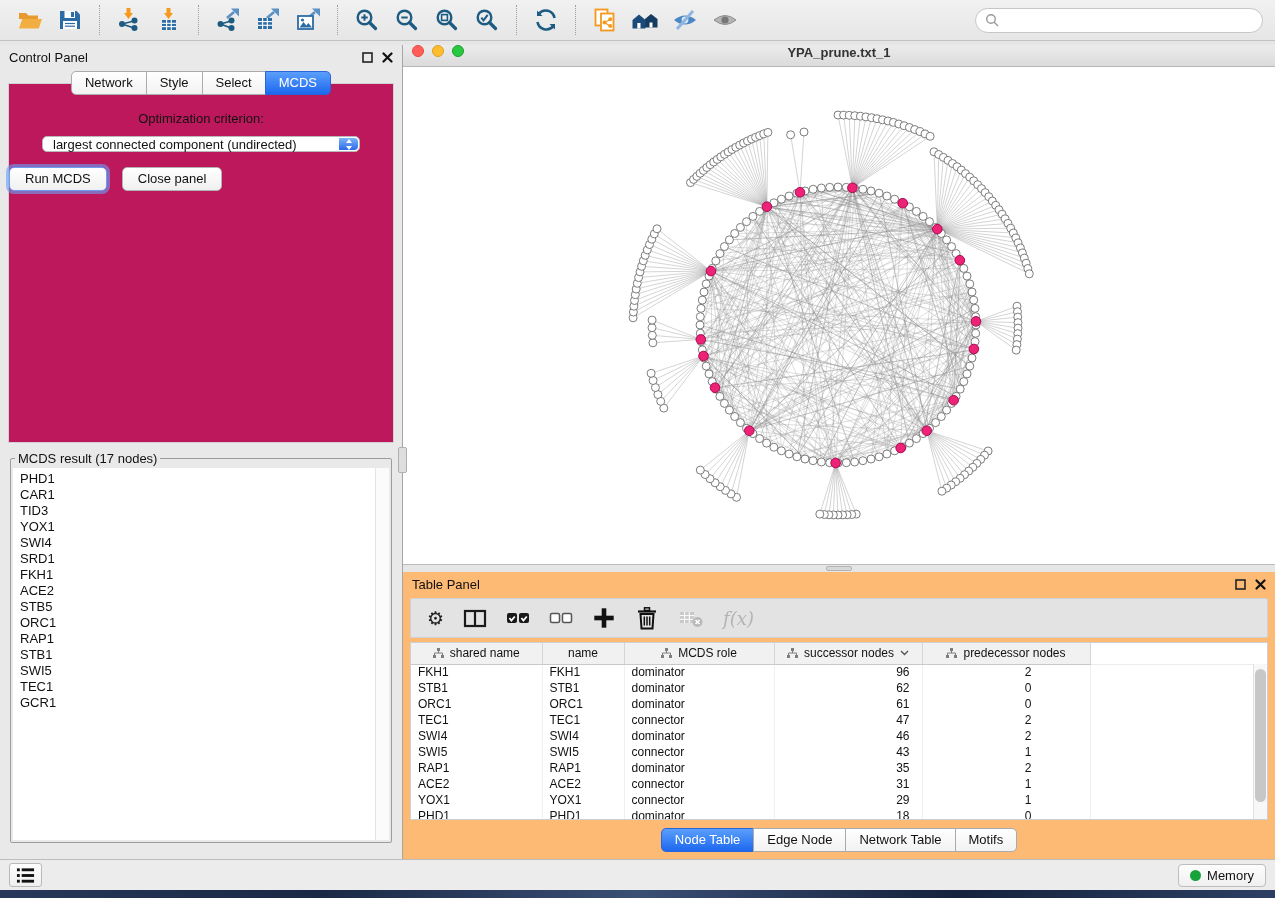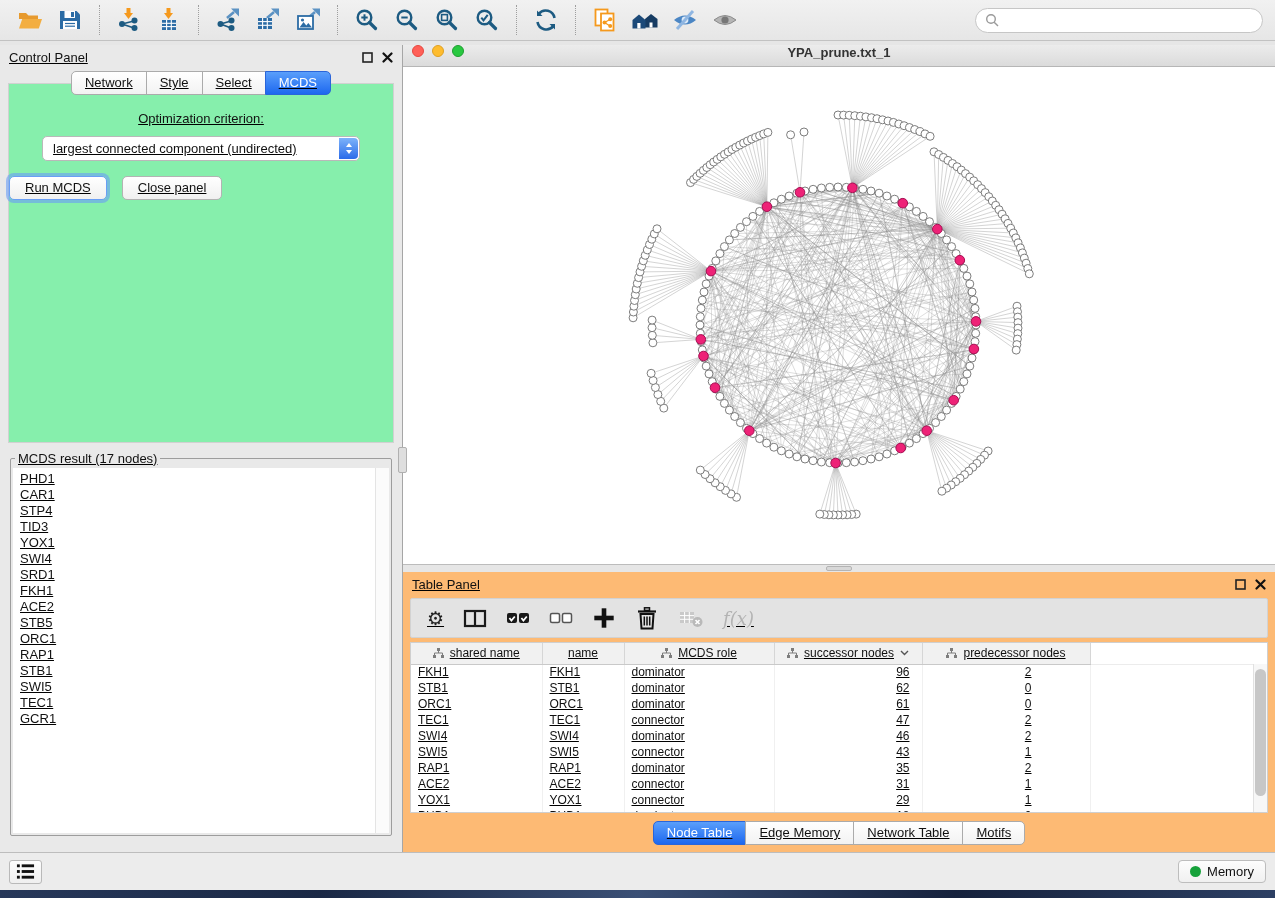--- a/index.html
+++ b/index.html
@@ -7,35 +7,35 @@
   .app { width:1275px; height:898px; background:#e6e6e6; display:flex; flex-direction:column; overflow:hidden; position:relative; }
 
   
   .toolbar { height:41px; flex:0 0 auto; background:linear-gradient(#f1f1f1,#e6e6e6); border-bottom:1px solid #c2c2c2; display:flex; align-items:center; padding:0 12px; gap:4px; }
   .tb-btn { width:36px; height:32px; display:flex; align-items:center; justify-content:center; border-radius:4px; cursor:default; }
   .tb-sep { width:1px; height:30px; border-left:1px dotted #9e9e9e; margin:0 7px; }
   .search-box { margin-left:auto; width:288px; height:25px; background:#fff; border:1px solid #c6c6c6; border-radius:13px; display:flex; align-items:center; padding:0 9px; gap:6px; }
   .search-input { border:none; outline:none; flex:1; font-size:13px; background:transparent; font-family:inherit; }
 
   
-  .workspace { flex:1; display:flex; padding-top:4px; min-height:0;text-decoration:underline; }
+  .workspace { flex:1; display:flex; padding-top:4px; min-height:0; }
 
   
   .control-panel { width:403px; flex:0 0 auto; background:#e9e9e9; border-right:1px solid #a6a6a6; display:flex; flex-direction:column; position:relative; }
   .panel-header { height:24px; display:flex; align-items:center; padding:0 9px; flex:0 0 auto; }
   .panel-title { font-size:13px; color:#111; }
   .panel-btns { margin-left:auto; display:flex; gap:9px; align-items:center; }
   .seg-tabs { display:flex; justify-content:center; margin-top:2px; position:relative; z-index:2; }
   .seg-tab { font-size:13px; color:#111; background:linear-gradient(#ffffff,#f2f2f2); border:1px solid #ababab; margin-left:-1px; padding:3px 13px 4px; white-space:nowrap; }
   .seg-tab:first-child { border-radius:5px 0 0 5px; margin-left:0; }
   .seg-tab:last-child { border-radius:0 5px 5px 0; }
   .seg-tab.active { background:linear-gradient(#5a9ffb,#1d68ef); color:#fff; border-color:#2a65d9; }
-  .cp-content { margin:-12px 8px 0; padding-top:27px; height:360px; background:#86efac; border:1px solid #d1d1d1; text-align:center; flex:0 0 auto; }
+  .cp-content { margin:-12px 8px 0; padding-top:27px; height:360px; background:#be185d; border:1px solid #d1d1d1; text-align:center; flex:0 0 auto; }
   .opt-label { font-size:13px; color:#111; }
-  .dropdown { width:318px; height:25px; margin:10px auto 0; background:#fff; border:1px solid #b9b9b9; border-radius:5px; position:relative; display:flex; align-items:center; }
+  .dropdown { width:318px; height:16px; margin:10px auto 0; background:#fff; border:1px solid #b9b9b9; border-radius:5px; position:relative; display:flex; align-items:center; }
   .dd-text { font-size:13px; padding-left:10px; white-space:nowrap; color:#111; }
   .dd-stepper { position:absolute; right:1px; top:1px; bottom:1px; width:19px; border-radius:0 4px 4px 0; background:linear-gradient(#7db3fa,#2b6be9); display:flex; flex-direction:column; align-items:center; justify-content:center; gap:3px; }
   .tri-up { width:0; height:0; border-left:3.5px solid transparent; border-right:3.5px solid transparent; border-bottom:4.5px solid #fff; }
   .tri-down { width:0; height:0; border-left:3.5px solid transparent; border-right:3.5px solid transparent; border-top:4.5px solid #fff; }
   .btn-row { margin-top:15px; display:flex; justify-content:flex-start; gap:15px; }
   .mac-btn { font-size:13px; padding:3px 15px 4px; background:linear-gradient(#ffffff,#f0f0f0); border:1px solid #b3b3b3; border-radius:5px; font-family:inherit; color:#111; }
   .mac-btn.focused { box-shadow:0 0 0 3px rgba(106,158,245,.62); border-color:#6a9ef5; }
   .result-box { margin:8px 10px 16px; flex:1; border:1px solid #9d9d9d; border-radius:2px; padding:2px; background:#e9e9e9; display:flex; min-height:0; }
   .result-box legend { font-size:13px; padding:0 3px; margin-left:2px; color:#111; }
   .result-list { flex:1; background:#fff; overflow:hidden; padding:3px 0 0 7px; font-size:13px; line-height:16px; color:#111; }
@@ -69,21 +69,21 @@
   .th-inner { display:flex; align-items:center; justify-content:center; gap:6px; }
   tbody td { height:16px; font-size:12px; color:#111; padding:0 7px; border-right:1px solid #f0f0f0; white-space:nowrap; overflow:hidden; }
   tbody td.c-succ { text-align:right; padding-right:12px; }
   tbody td.c-pred { text-align:right; padding-right:58px; }
   tbody td.c-fill { border-right:none; }
   .v-scroll { position:absolute; right:0; top:21px; bottom:0; width:14px; background:#f7f7f7; border-left:1px solid #e1e1e1; }
   .v-thumb { position:absolute; left:1px; right:1px; top:5px; height:86%; background:#c7c7c7; border-radius:6px; }
   .table-tabs { display:flex; justify-content:center; padding:6px 0 7px; flex:0 0 auto; }
 
   
-  .statusbar { height:38px; flex:0 0 auto; background:#ececec; border-top:1px solid #bdbdbd; display:flex; align-items:center; padding:0 9px; }
+  .statusbar { height:31px; flex:0 0 auto; background:#ececec; border-top:1px solid #bdbdbd; display:flex; align-items:center; padding:0 9px; }
   .status-left-btn { width:33px; height:24px; display:flex; align-items:center; justify-content:center; background:linear-gradient(#fdfdfd,#efefef); border:1px solid #b9b9b9; border-radius:3px; }
   .memory-btn { margin-left:auto; height:23px; display:flex; align-items:center; gap:6px; padding:0 11px; font-size:13px; color:#111; background:linear-gradient(#fdfdfd,#f0f0f0); border:1px solid #bdbdbd; border-radius:4px; font-family:inherit; }
   .mem-dot { width:11px; height:11px; border-radius:50%; background:#17a23b; }
   .desktop-strip { height:8px; flex:0 0 auto; background:linear-gradient(90deg,#27385a,#1a2845 25%,#3a4f75 50%,#16223d 75%,#2c3f63); }
 </style>
 </head>
 <body>
 
 <div class="app">
 
@@ -275,21 +275,20 @@
         </div>
       </div>
       <fieldset class="result-box">
         <legend>MCDS result (17 nodes)</legend>
         <div class="result-list">
 
             <div class="result-item">PHD1</div>
 
             <div class="result-item">CAR1</div>
 
-            <div class="result-item">STP4</div>
 
             <div class="result-item">TID3</div>
 
             <div class="result-item">YOX1</div>
 
             <div class="result-item">SWI4</div>
 
             <div class="result-item">SRD1</div>
 
 
@@ -823,21 +822,21 @@
                 </tr>
               </tbody>
           </table>
           <div class="v-scroll">
             <div class="v-thumb"></div>
           </div>
         </div>
 
         <div class="table-tabs seg-tabs">
           <div class="seg-tab active">Node Table</div>
-          <div class="seg-tab">Edge Memory</div>
+          <div class="seg-tab">Edge Node</div>
           <div class="seg-tab">Network Table</div>
           <div class="seg-tab">Motifs</div>
         </div>
       </div>
     </div>
   </div>
 
   <div class="statusbar">
     <button class="status-left-btn">
       <svg width="21" height="19" viewBox="0 0 22 20">

